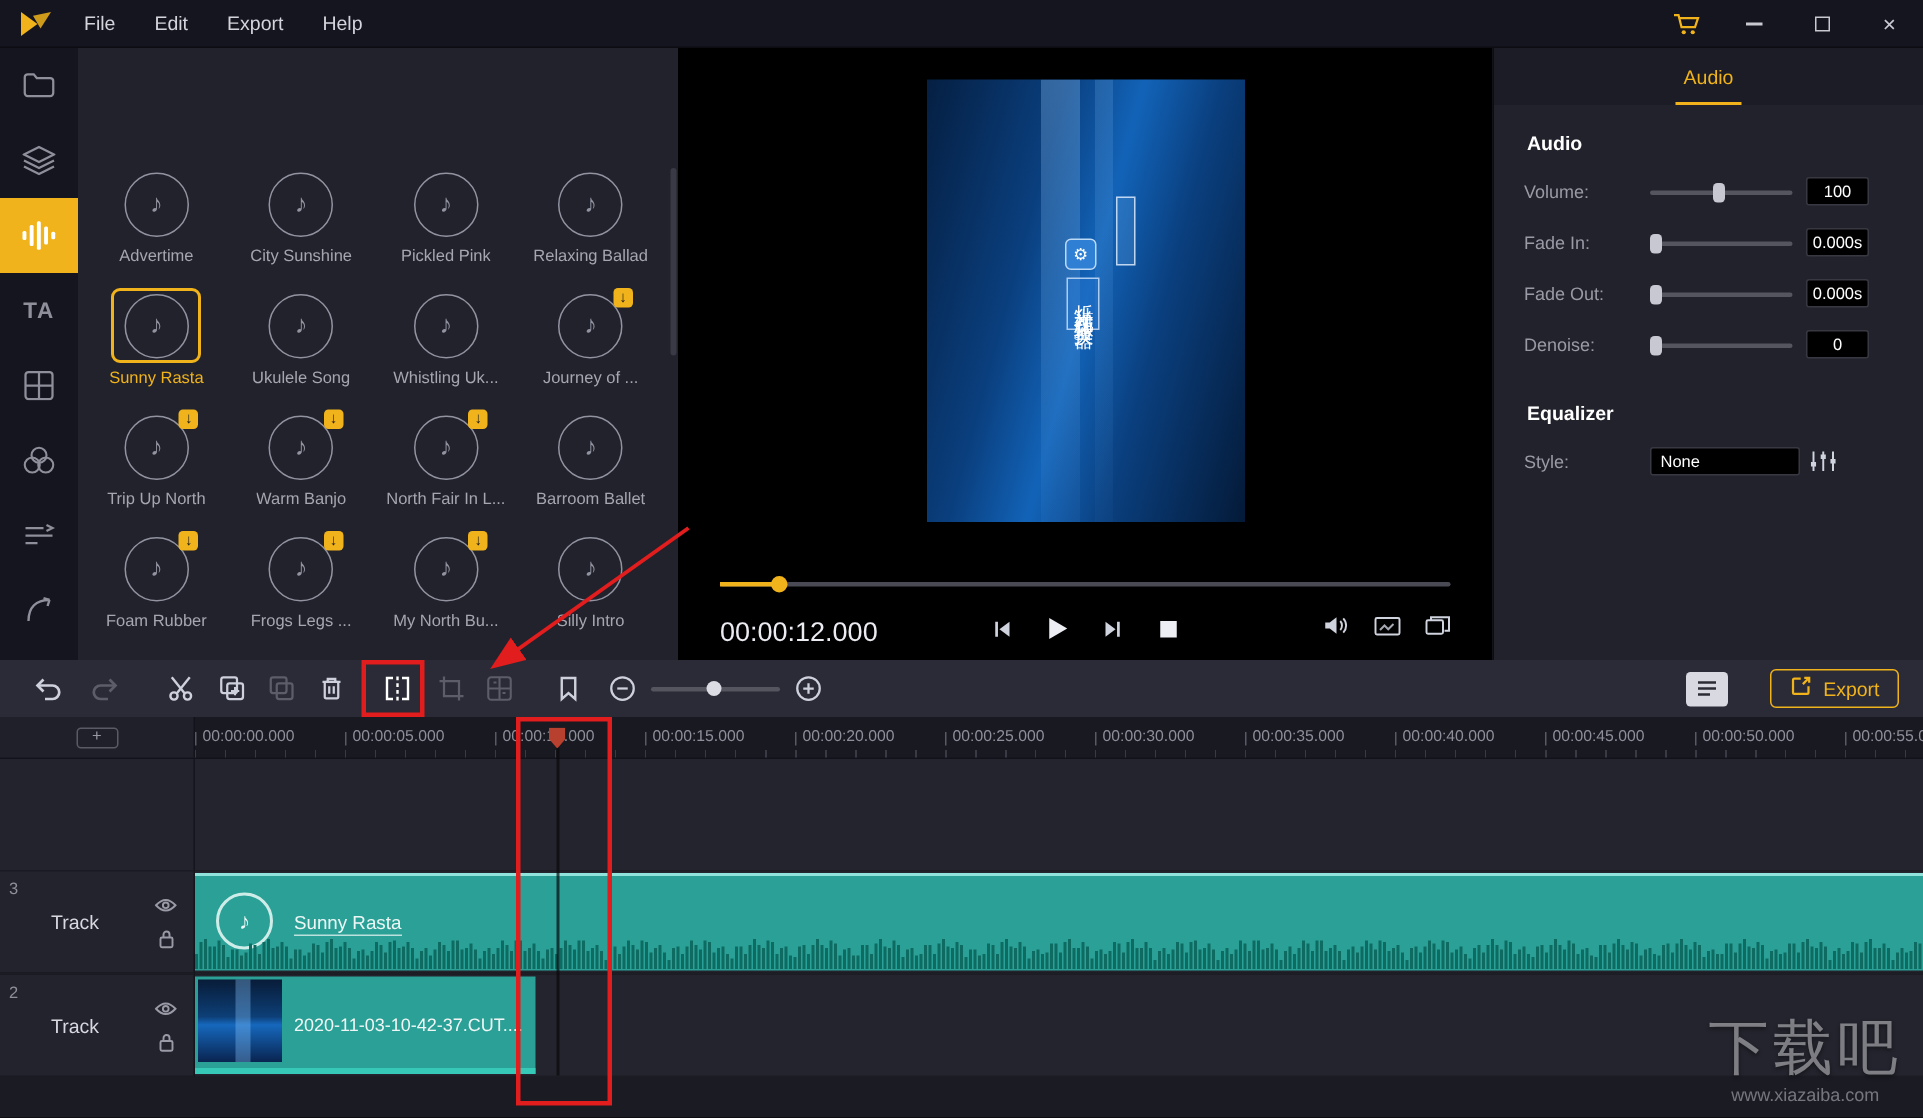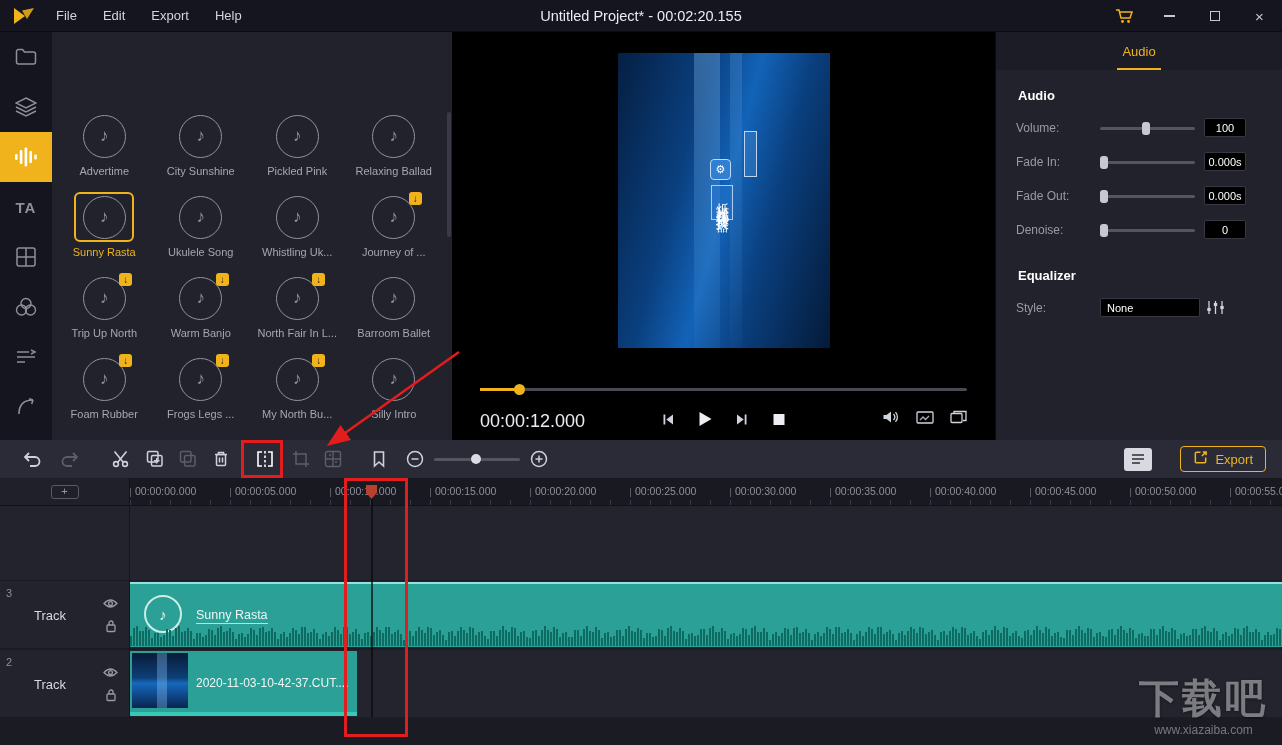--- a/index.html
+++ b/index.html
@@ -113,21 +113,21 @@
   .bstrip{position:absolute;left:0;right:0;top:240px;bottom:0;background:#1b1b24}
   .phline{position:absolute;left:371px;top:20px;bottom:28px;width:1.5px;background:rgba(8,8,12,.7);z-index:5}
   .phmark{position:absolute;left:366px;top:7px;width:11px;height:14px;background:#b8402f;clip-path:polygon(0 0,100% 0,100% 55%,50% 100%,0 55%);z-index:6}
 
   
   .anno{position:absolute;border:3px solid #e11d1d;z-index:40;pointer-events:none}
   .a1{left:241px;top:440px;width:42px;height:38px}
   .a2{left:344px;top:478px;width:64px;height:259px}
   .arrowsvg{position:absolute;left:0;top:0;width:1282px;height:745px;z-index:41;pointer-events:none}
   .wm{position:absolute;right:14px;bottom:8px;z-index:30;text-align:center;pointer-events:none}
-  .wm .t{font-size:40px;font-weight:bold;color:rgba(208,208,214,.55);letter-spacing:3px;text-shadow:0 1px 3px rgba(0,0,0,.45)}
+  .wm .t{font-size:40px;font-weight:normal;color:rgba(208,208,214,.55);letter-spacing:3px;text-shadow:0 1px 3px rgba(0,0,0,.45)}
   .wm .s{font-size:12px;color:rgba(208,208,214,.5);margin-top:-3px}
 
   
   .m8{margin-left:8px}.m10{margin-left:10px}.m11{margin-left:11px}.m12{margin-left:12px}.m14{margin-left:14px}.m22{margin-left:22px}.m24{margin-left:24px}.m30{margin-left:30px}
 </style>
 </head>
 <body>
 
 <div class="app">
 
@@ -137,21 +137,20 @@
           <path d="M2 1 L13 9 L2 17 Z" fill="#f0b31b"></path>
           <path d="M10 3.5 L22 1 L15 12 Z" fill="#f0b31b" opacity=".85"></path>
         </svg>
     </span>
     <nav class="menus">
       <span>File</span>
       <span>Edit</span>
       <span>Export</span>
       <span>Help</span>
     </nav>
-    <div class="tb-title">Untitled Project* - 00:02:20.155</div>
     <div class="win">
       <span class="wbtn">
         <svg width="20" height="16" viewBox="0 0 20 16" fill="none" stroke="#f0b31b" stroke-width="1.5">
             <path d="M1 2 h3 l2 8 h9 l2 -6 H5"></path>
             <circle cx="7.5" cy="13.5" r="1.4" fill="#f0b31b" stroke="none"></circle>
             <circle cx="13.5" cy="13.5" r="1.4" fill="#f0b31b" stroke="none"></circle>
           </svg>
       </span>
       <span class="wbtn">
           <i class="minbar"></i>

